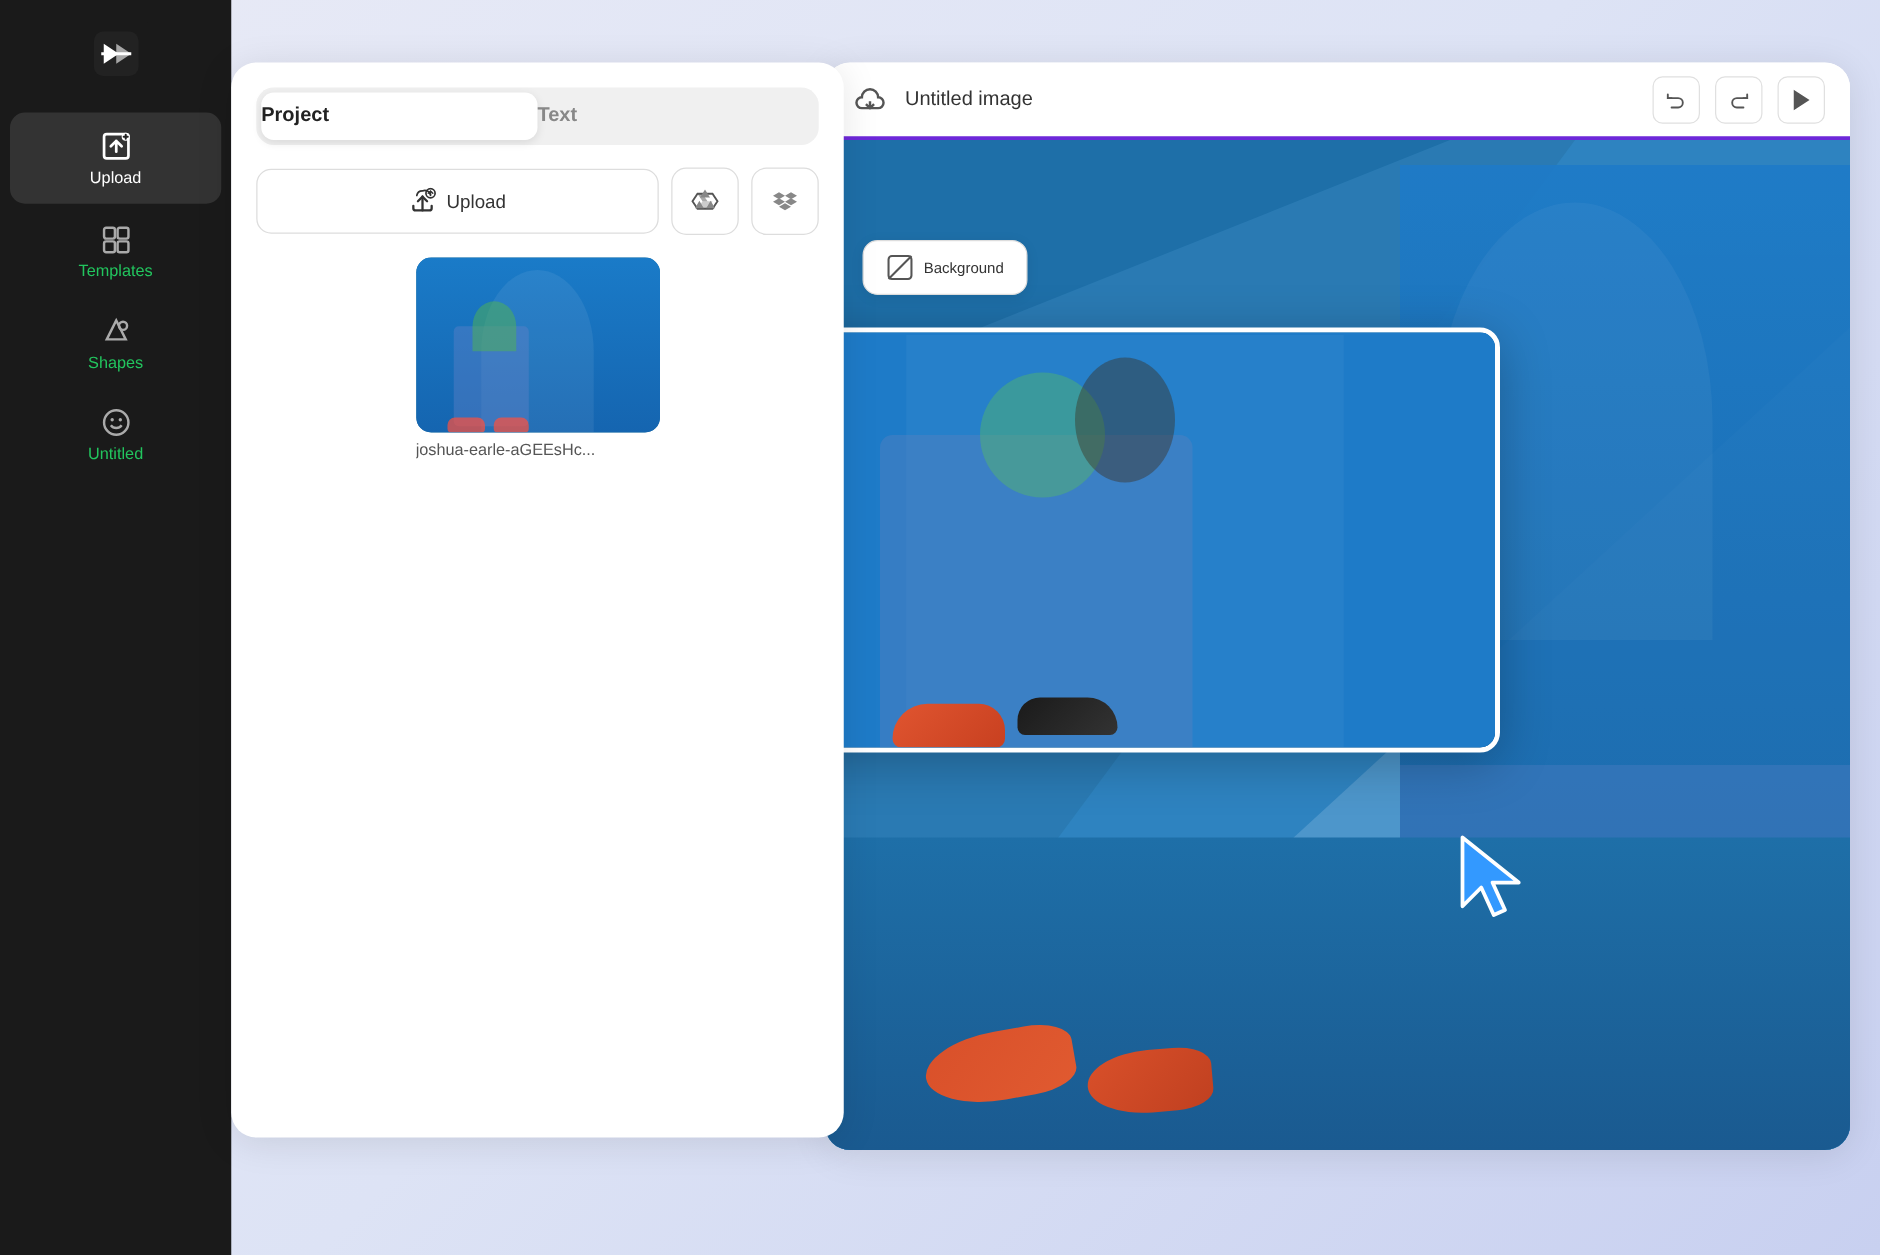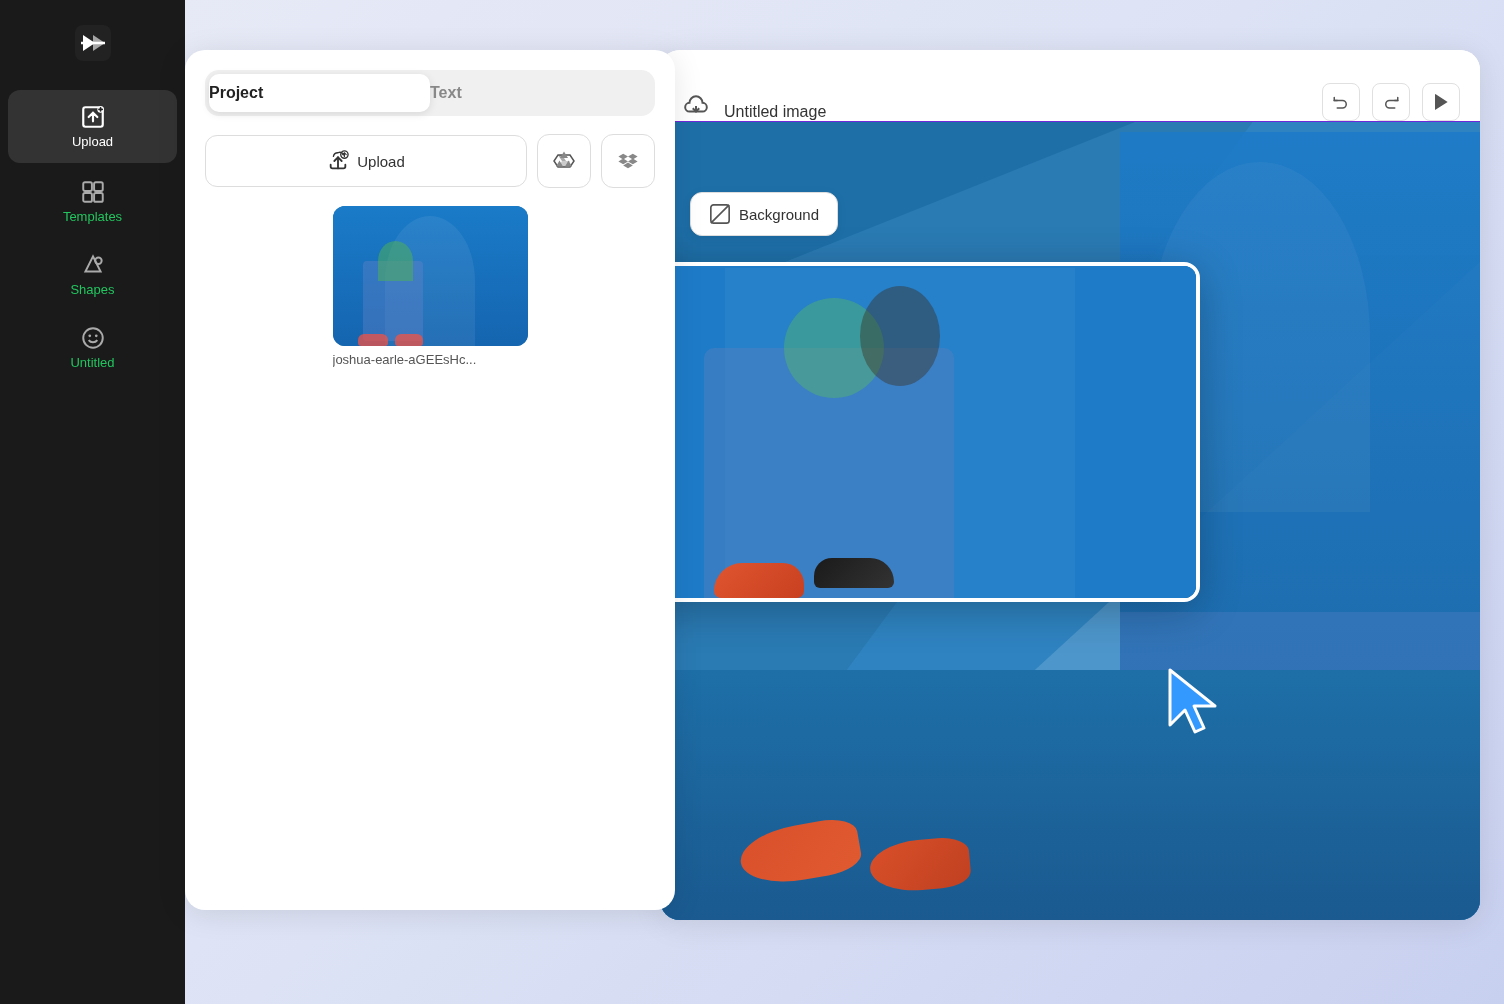--- a/index.html
+++ b/index.html
@@ -155,27 +155,27 @@
       border-radius: 20px;
       box-shadow: 0 4px 30px rgba(0,0,0,0.1);
       overflow: hidden;
       z-index: 5;
     }
 
     
     .canvas-toolbar {
       position: absolute;
       top: 0; left: 0; right: 0;
-      height: 72px;
-      background: #fff;
-      display: flex;
-      align-items: flex-end;
+      height: 62px;
+      background: #fff;
+      display: flex;
+      align-items: center;
       padding: 0 20px;
       gap: 12px;
-      border-bottom: 1px solid #6d28d9;
+      border-bottom: 3px solid #6d28d9;
       z-index: 20;
     }
     .toolbar-title {
       font-size: 16px;
       font-weight: 500;
       color: #333;
       flex: 1;
     }
     .toolbar-btn {
       width: 38px; height: 38px;
@@ -192,21 +192,21 @@
       position: absolute;
       top: 80px;
       left: 30px;
       background: #fff;
       border: 1.5px solid #ddd;
       border-radius: 12px;
       padding: 10px 18px;
       display: flex;
       align-items: center;
       gap: 8px;
-      font-size: 15px;
+      font-size: 12px;
       font-weight: 500;
       color: #333;
       cursor: pointer;
       box-shadow: 0 2px 10px rgba(0,0,0,0.08);
       z-index: 25;
     }
     .background-btn svg { width: 22px; height: 22px; }
 
     
     .canvas-image-area {

